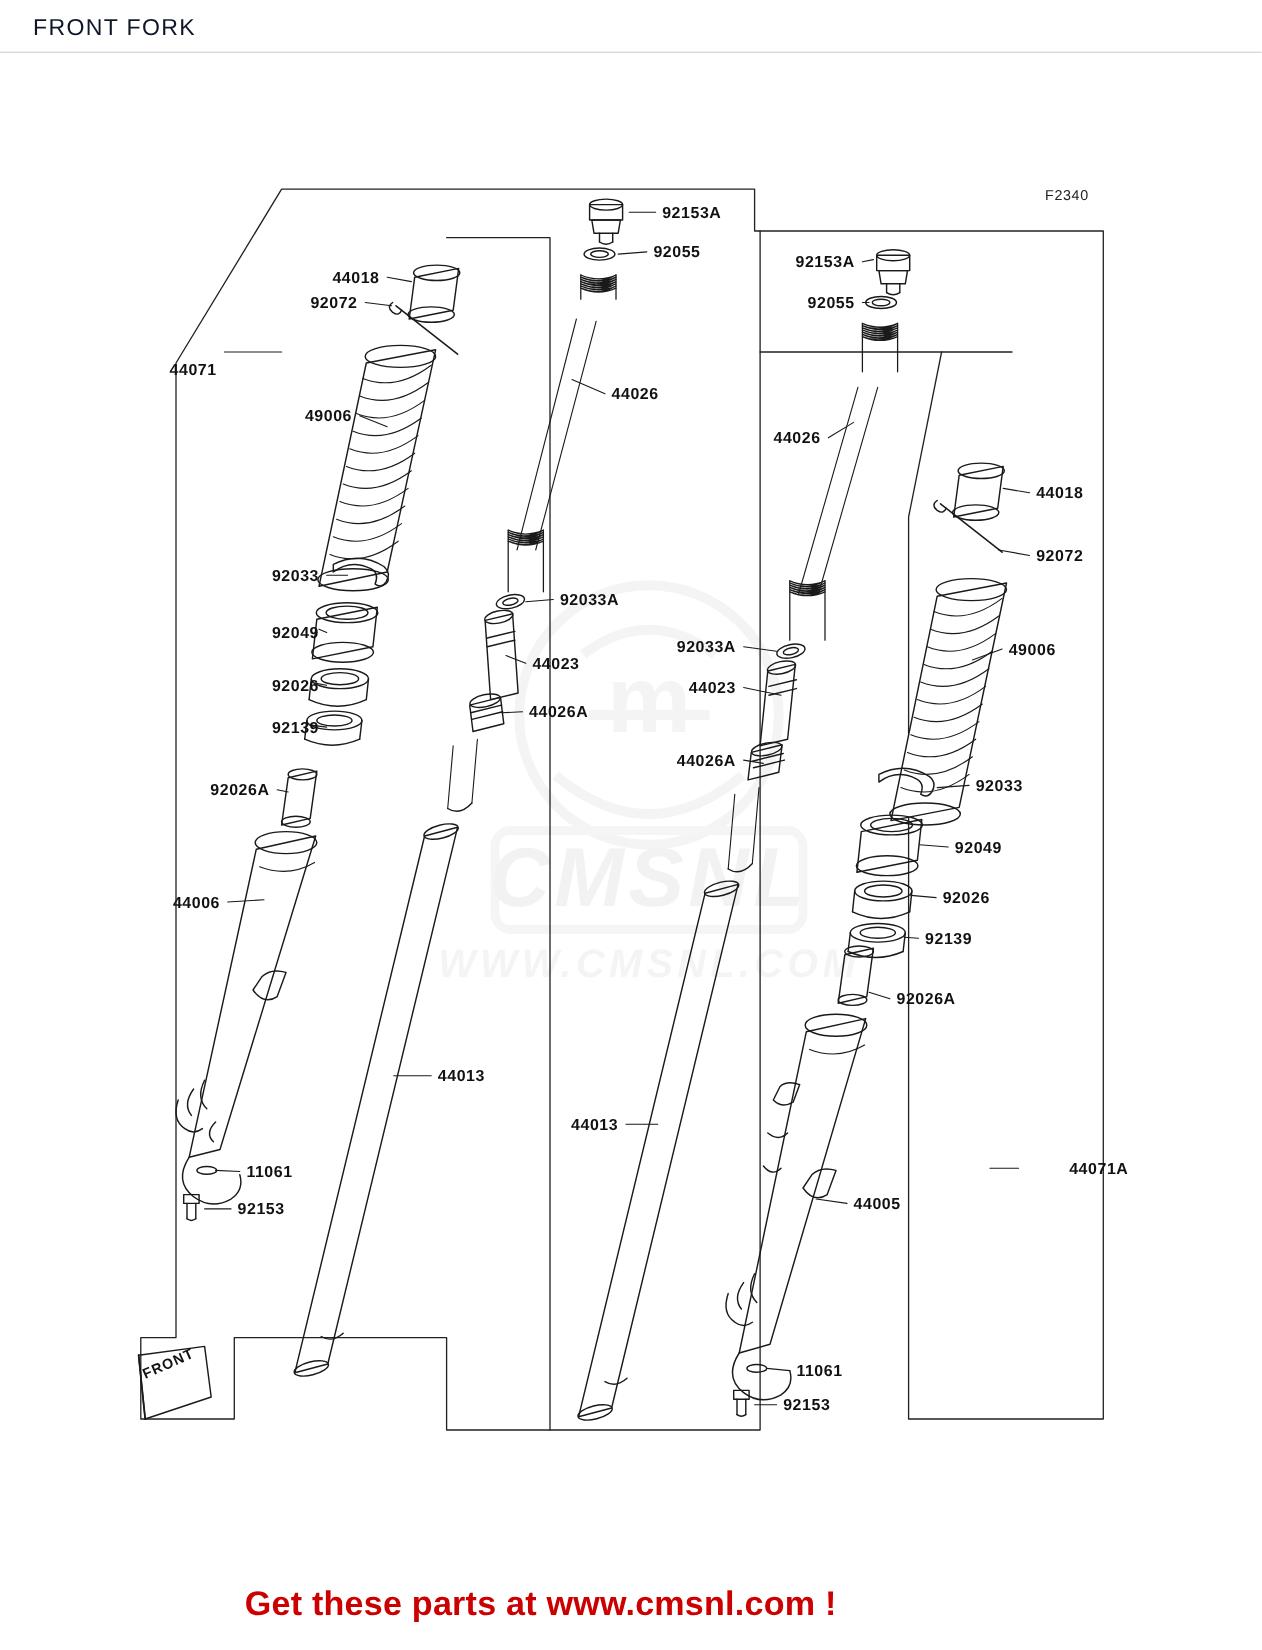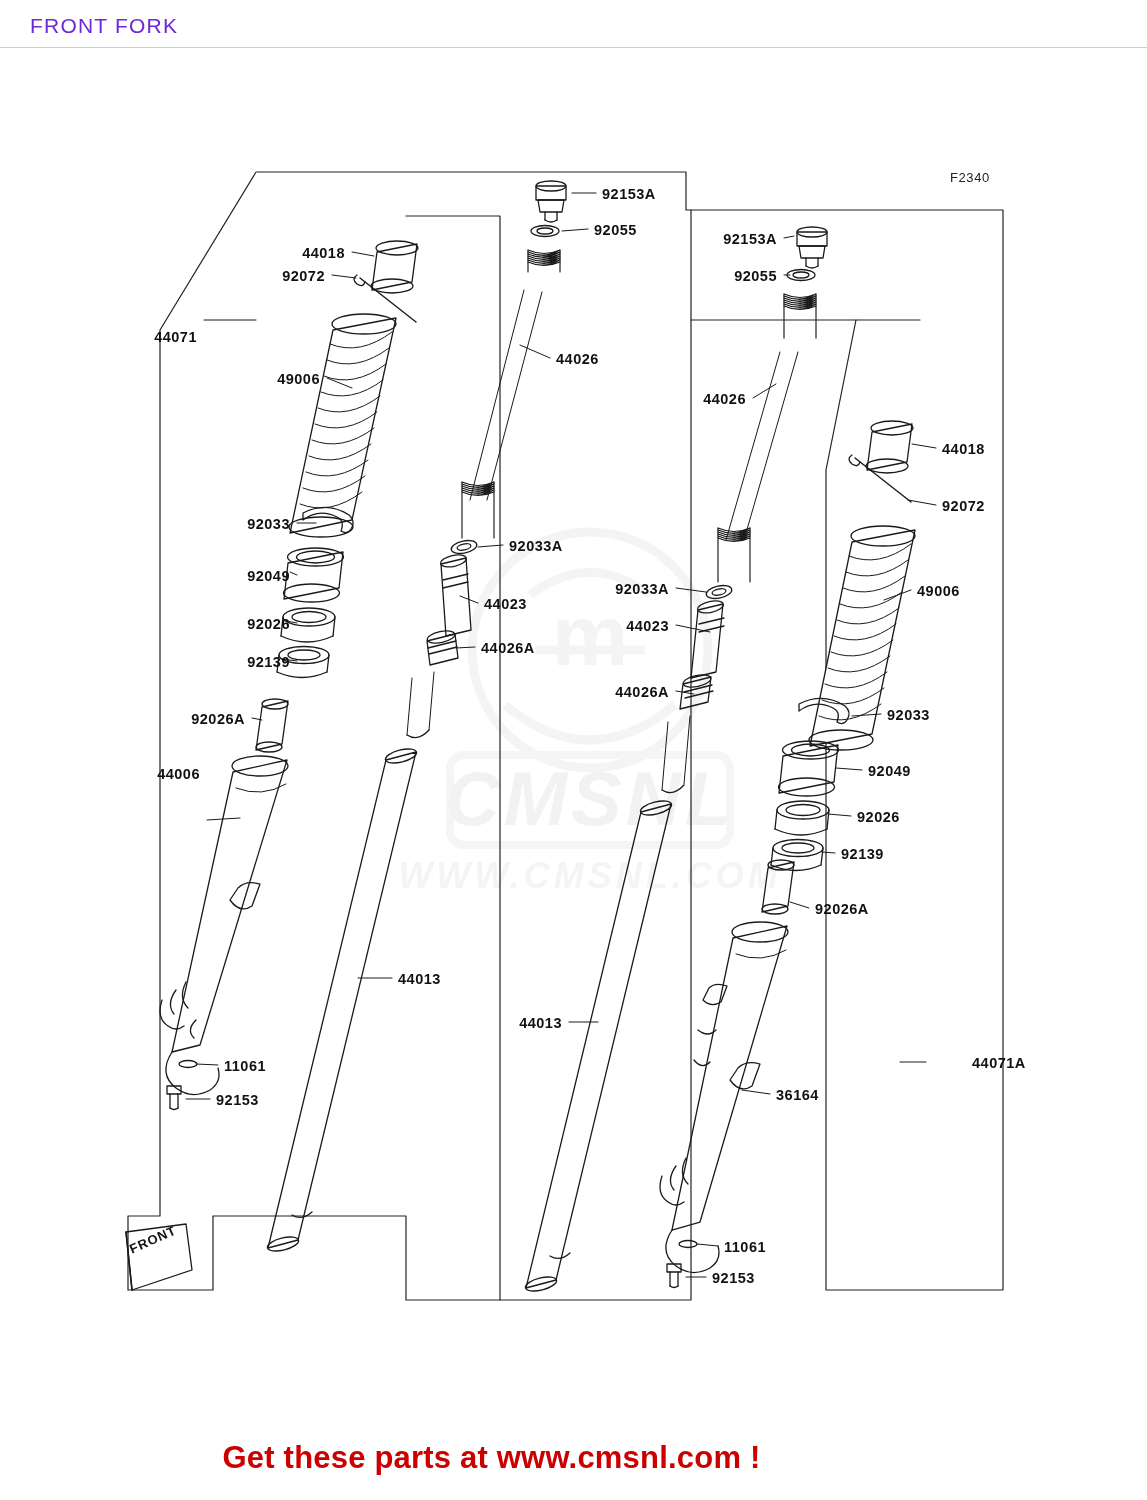--- a/index.html
+++ b/index.html
@@ -19,21 +19,21 @@
     position: relative;
     width: 1147px;
     height: 1500px;
   }
   .title {
     position: absolute;
     left: 30px;
     top: 14px;
     font-size: 21px;
     letter-spacing: 1.2px;
-    color: #6d28d9;
+    color: #0f172a;
     font-weight: 400;
   }
   .top-rule {
     position: absolute;
     left: 0;
     top: 47px;
     width: 1147px;
     height: 1px;
     background: #cfcfcf;
   }
@@ -461,27 +461,27 @@
   <div class="label" style="left:484px; top:596px;">44023</div>
   <div class="label r" style="left:290px; top:616px;">92026</div>
   <div class="label" style="left:481px; top:640px;">44026A</div>
   <div class="label r" style="left:669px; top:618px;">44023</div>
   <div class="label r" style="left:290px; top:654px;">92139</div>
   <div class="label r" style="left:669px; top:684px;">44026A</div>
   <div class="label r" style="left:245px; top:711px;">92026A</div>
   <div class="label" style="left:887px; top:707px;">92033</div>
   <div class="label" style="left:868px; top:763px;">92049</div>
   <div class="label" style="left:857px; top:809px;">92026</div>
-  <div class="label r" style="left:200px; top:766px;">44006</div>
+  <div class="label r" style="left:200px; top:813px;">44006</div>
   <div class="label" style="left:841px; top:846px;">92139</div>
   <div class="label" style="left:815px; top:901px;">92026A</div>
   <div class="label" style="left:398px; top:971px;">44013</div>
   <div class="label r" style="left:562px; top:1015px;">44013</div>
   <div class="label" style="left:972px; top:1055px;">44071A</div>
   <div class="label" style="left:224px; top:1058px;">11061</div>
-  <div class="label" style="left:776px; top:1087px;">36164</div>
+  <div class="label" style="left:776px; top:1087px;">44005</div>
   <div class="label" style="left:216px; top:1092px;">92153</div>
   <div class="label" style="left:724px; top:1239px;">11061</div>
   <div class="label" style="left:712px; top:1270px;">92153</div>
 
   <div class="footer">Get these parts at www.cmsnl.com !</div>
 
 </div>
 
 </body></html>

